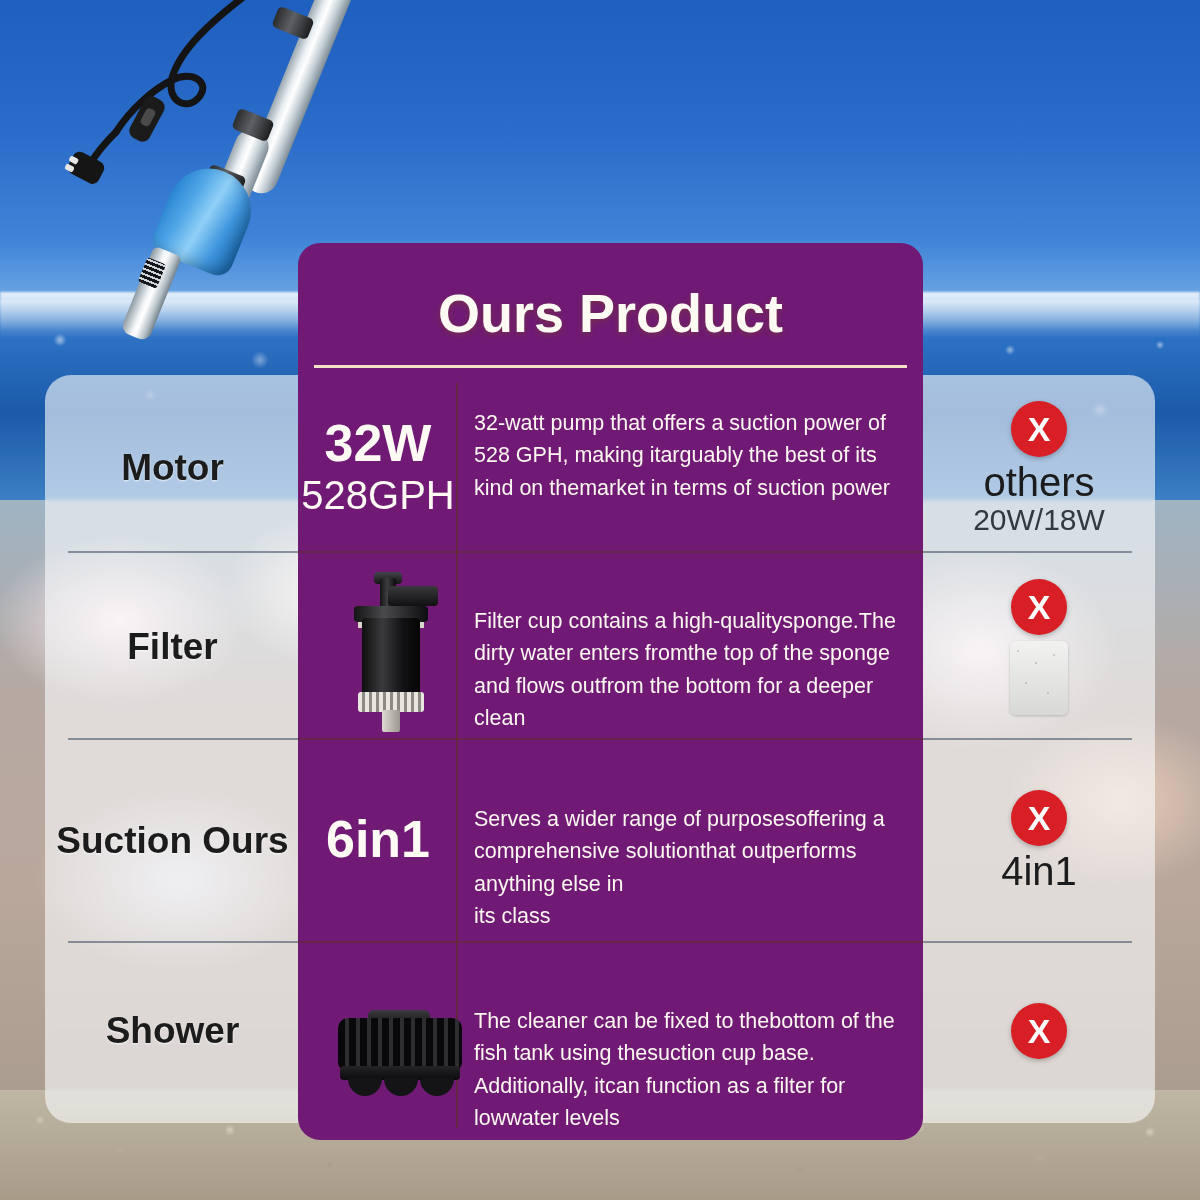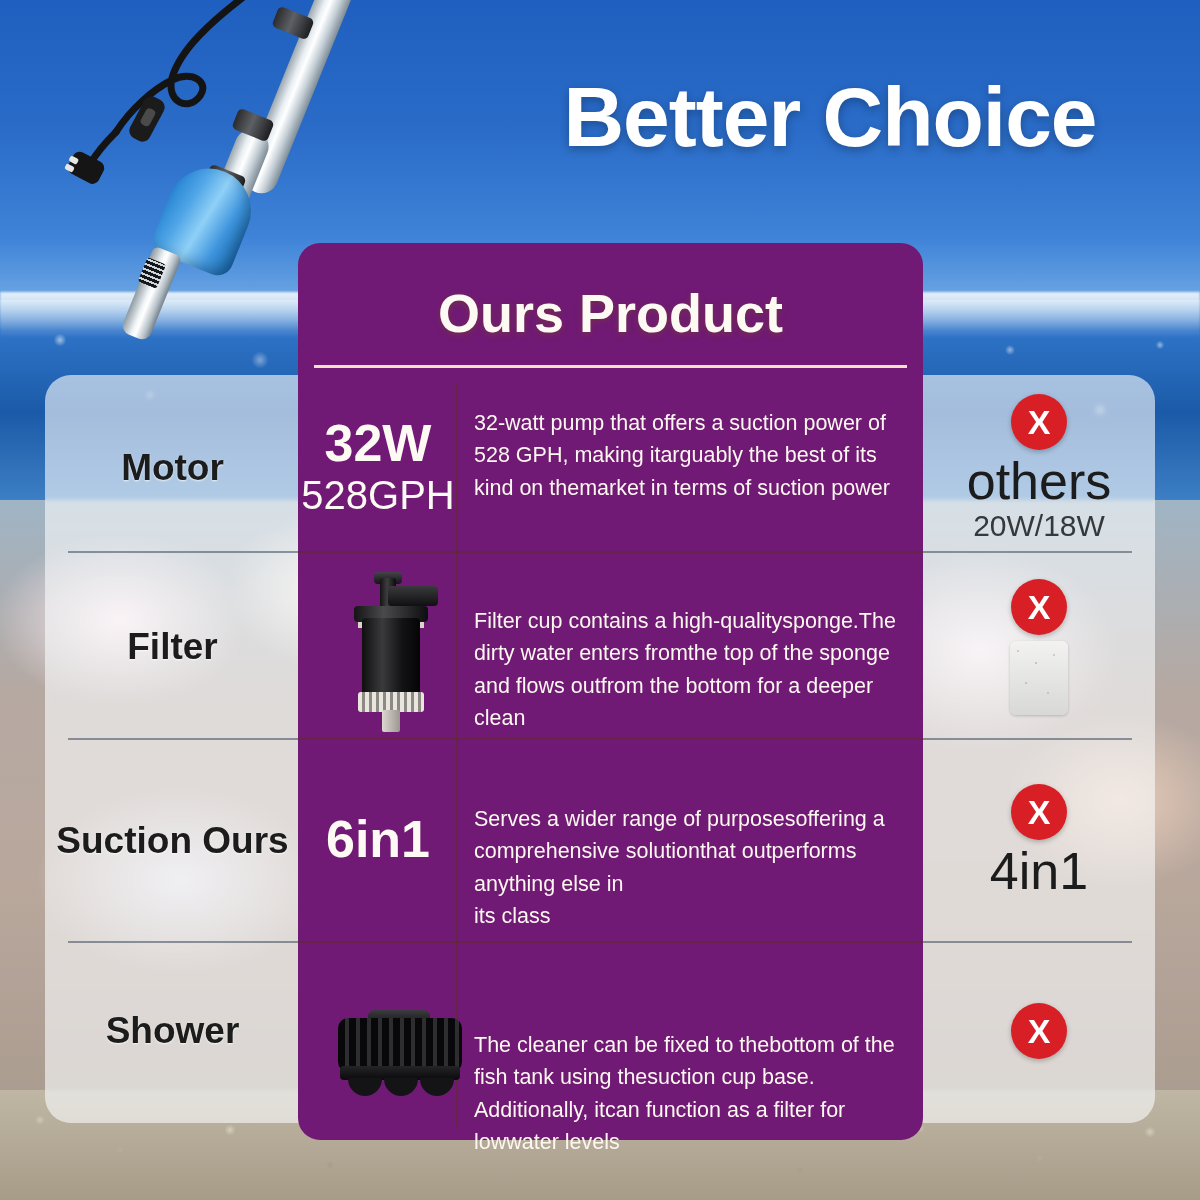--- a/index.html
+++ b/index.html
@@ -190,21 +190,21 @@
   .other-cell{
     position:absolute;left:0;width:232px;
     display:flex;flex-direction:column;align-items:center;justify-content:center;
   }
   .x-badge{
     width:56px;height:56px;border-radius:50%;background:#d81f26;
     display:flex;align-items:center;justify-content:center;
     color:#ffffff;font-size:34px;font-weight:bold;line-height:1;
     box-shadow:0 2px 5px rgba(0,0,0,.25);
   }
-  .other-name{font-size:52px;font-weight:400;color:#1c1c1c;margin-top:4px;line-height:1.05;}
+  .other-name{font-size:40px;font-weight:400;color:#1c1c1c;margin-top:4px;line-height:1.05;}
   .other-sub{font-size:30px;color:#34393d;line-height:1.1;}
   .sponge{
     width:58px;height:74px;border-radius:6px;margin-top:6px;
     background:
       radial-gradient(circle 2px at 8px 10px,#9a9a9a,#0000 60%),
       radial-gradient(circle 2px at 26px 22px,#8f8f8f,#0000 60%),
       radial-gradient(circle 2px at 44px 14px,#a2a2a2,#0000 60%),
       radial-gradient(circle 2px at 16px 42px,#949494,#0000 60%),
       radial-gradient(circle 2px at 38px 52px,#9d9d9d,#0000 60%),
       linear-gradient(180deg,#f2f2f0,#d8d8d6);
@@ -219,21 +219,20 @@
 
 <div class="stage">
 
   <div class="bg-sky"></div>
   <div class="bg-water"></div>
   <div class="surface-foam"></div>
   <div class="bubbles"></div>
   <div class="bg-reef"></div>
   <div class="bg-gravel"></div>
 
-  <div class="headline">Better Choice</div>
 
   <div class="product-photo">
     <svg class="cord" viewBox="0 0 310 360">
       <path d="M190 0 C150 30 120 58 112 86 C106 110 128 120 140 104 C150 90 132 78 112 88 C92 98 70 118 56 140" stroke="#141414" stroke-width="7" fill="none" stroke-linecap="round"></path>
       <rect x="76" y="104" width="22" height="46" rx="8" fill="#1b1b1b" transform="rotate(28 87 127)"></rect>
       <rect x="82" y="116" width="10" height="18" rx="4" fill="#4a4a4a" transform="rotate(28 87 127)"></rect>
       <path d="M56 140 C44 152 36 162 30 172" stroke="#141414" stroke-width="7" fill="none" stroke-linecap="round"></path>
       <g transform="rotate(28 26 178)">
         <rect x="8" y="164" width="34" height="24" rx="7" fill="#151515"></rect>
         <rect x="6" y="172" width="9" height="6" rx="2" fill="#e6e6e6"></rect>
@@ -281,21 +280,21 @@
     <div class="desc-cell" style="top:164px;">32-watt pump that offers a suction power of 528 GPH, making itarguably the best of its kind on themarket in terms of suction power</div>
 
     <div class="desc-cell" style="top:362px;">Filter cup contains a high-qualitysponge.The dirty water enters fromthe top of the sponge and flows outfrom the bottom for a deeper clean</div>
 
     <div class="spec-cell" style="top:495px;height:203px;">
       <div class="spec-big">6in1</div>
     </div>
     <div class="desc-cell" style="top:560px;white-space:pre-line;">Serves a wider range of purposesoffering a comprehensive solutionthat outperforms anything else in
 its class</div>
 
-    <div class="desc-cell" style="top:762px;margin-top:24px;">The cleaner can be fixed to thebottom of the fish tank using thesuction cup base. Additionally, itcan function as a filter for lowwater levels</div>
+    <div class="desc-cell" style="top:762px;">The cleaner can be fixed to thebottom of the fish tank using thesuction cup base. Additionally, itcan function as a filter for lowwater levels</div>
   </div>
 
   <div class="filter-icon">
     <div class="fi-top"></div>
     <div class="fi-neck"></div>
     <div class="fi-spout"></div>
     <div class="fi-cap"></div>
     <div class="fi-band"></div>
     <div class="fi-body"></div>
     <div class="fi-base"></div>

